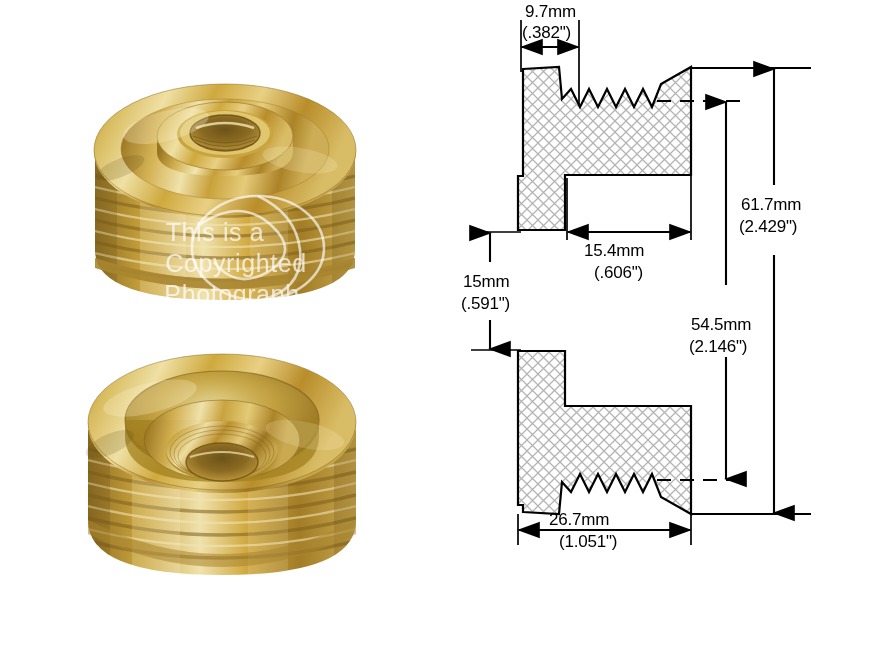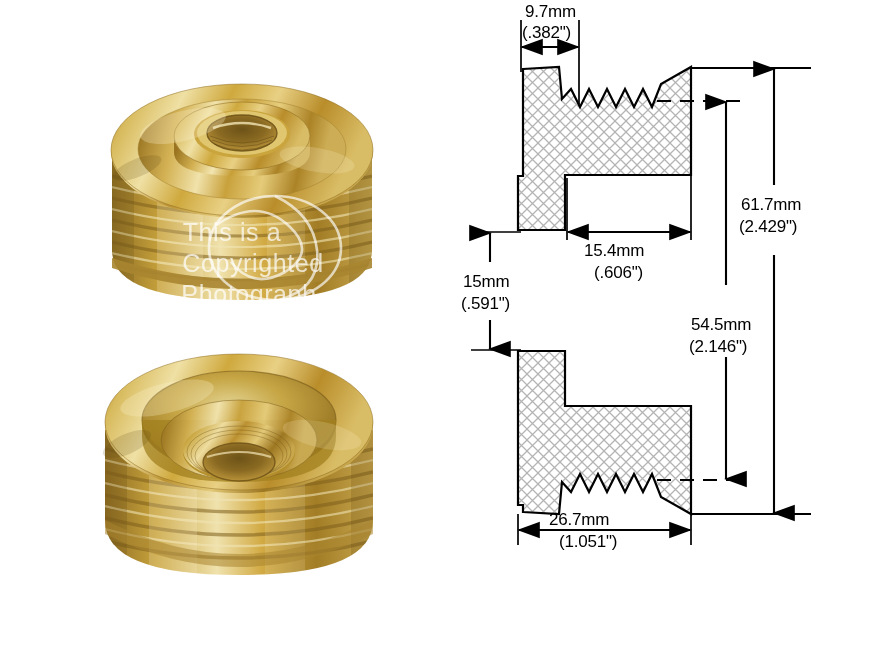--- a/index.html
+++ b/index.html
@@ -4,21 +4,21 @@
 <style>
   html,body{margin:0;padding:0;background:#ffffff;}
   body{
     width:874px;height:649px;overflow:hidden;position:relative;
     font-family:"Liberation Sans","DejaVu Sans",sans-serif;
     background:#ffffff;
   }
   #stage{position:absolute;left:0;top:0;width:874px;height:649px;background:#fff;}
 
   
-  .photo-panel{position:absolute;left:17px;top:0;width:440px;height:649px;background:#fff;}
+  .photo-panel{position:absolute;left:0;top:0;width:440px;height:649px;background:#fff;}
   .photo-svg{position:absolute;left:0;top:0;}
 
   
   .draw-panel{position:absolute;left:432px;top:0;width:442px;height:649px;background:#fff;margin-left:29px;}
   .draw-svg{position:absolute;left:0;top:0;}
 
   .dimtext{
     font-family:"Liberation Sans","DejaVu Sans",sans-serif;
     font-size:17px;font-weight:500;fill:#000;
     letter-spacing:-0.2px;

